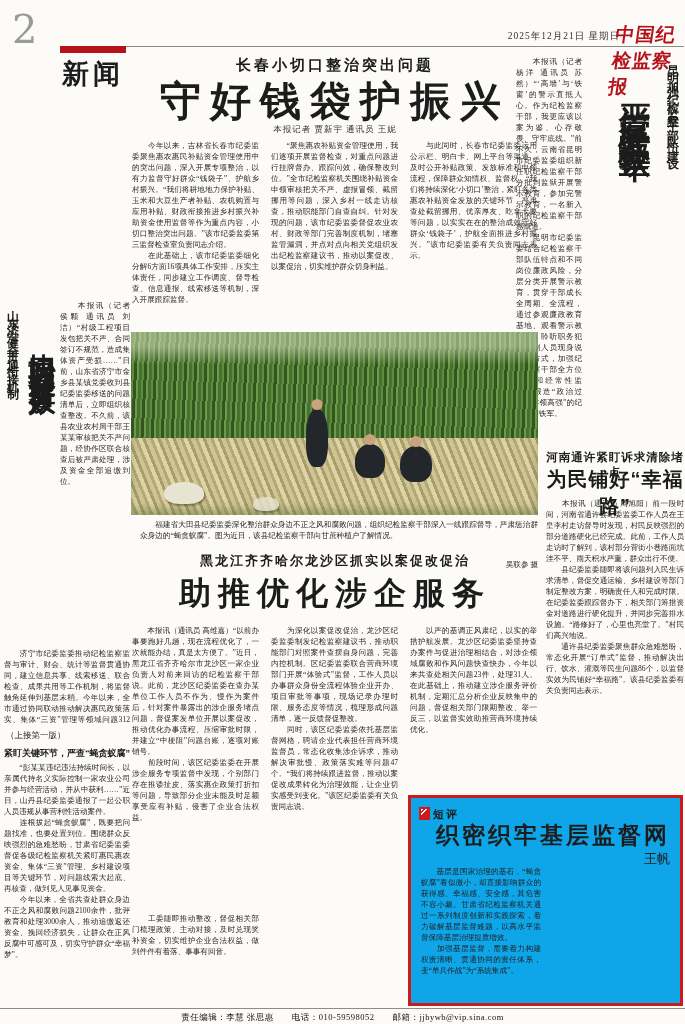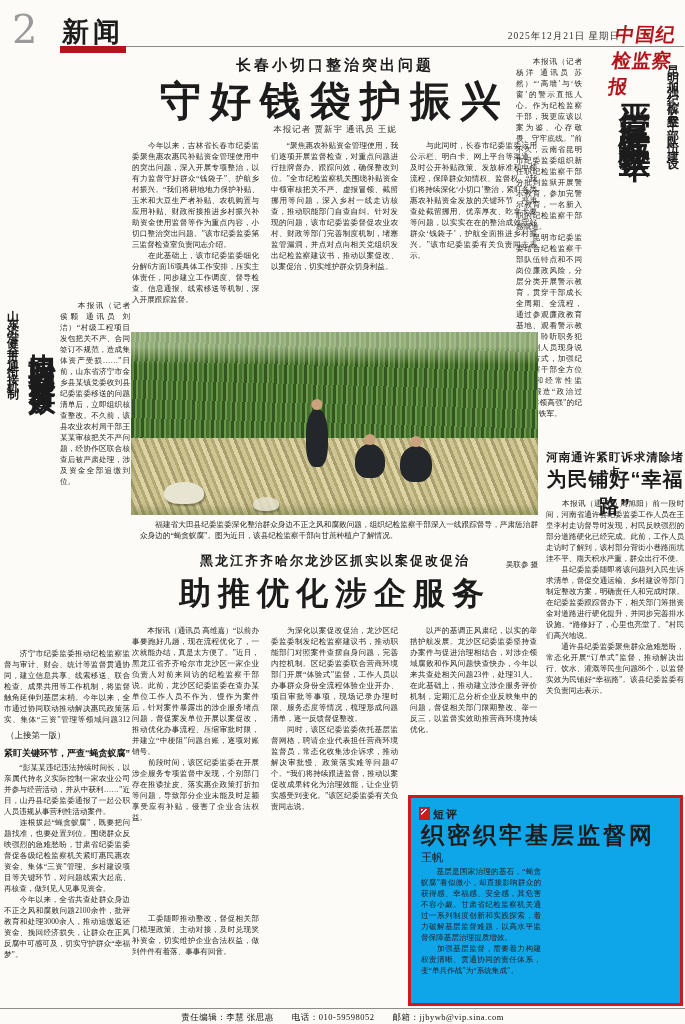--- a/index.html
+++ b/index.html
@@ -4,21 +4,21 @@
 <style>
   html,body{margin:0;padding:0;background:#e8e6e1;}
   #page{position:relative;width:685px;height:1024px;margin:0 auto;background:#fcfbf7;overflow:hidden;
         font-family:"Liberation Serif",serif;color:#1c1c1c;}
   .abs{position:absolute;}
   .body-text{font-size:7.6px;line-height:11px;text-align:justify;white-space:pre-line;color:#262626;overflow:hidden;}
   .vert{writing-mode:vertical-rl;text-orientation:upright;}
   .hei{font-family:"Liberation Sans",sans-serif;}
   
   .pagenum{font-size:40px;color:#9a9a9a;font-family:"DejaVu Serif",serif;}
-  .section{font-size:27px;font-weight:bold;letter-spacing:4px;}
+  .section{font-size:27px;font-weight:bold;letter-spacing:4px;margin-top:42px;}
   .hrule{height:1px;background:#8c8c8c;}
   .redbar{height:7px;}
   .date{font-size:9.5px;color:#333;letter-spacing:1px;}
   .masthead{font-size:19px;font-weight:bold;transform:skewX(-8deg);letter-spacing:1px;font-family:"DejaVu Serif",serif;}
   
   .kicker{font-size:15px;letter-spacing:3px;text-align:center;font-weight:bold;}
   .main-title{font-size:41px;font-weight:900;letter-spacing:9px;text-align:center;}
   .byline{font-size:8.5px;text-align:center;color:#333;letter-spacing:1px;}
   .mid-kicker{font-size:13px;letter-spacing:2px;text-align:center;font-weight:bold;}
   .mid-title{font-size:32px;font-weight:900;letter-spacing:7px;text-align:center;}
@@ -40,22 +40,22 @@
   .fig .head{position:absolute;left:50%;transform:translateX(-50%);top:-10px;width:11px;height:11px;border-radius:50%;background:#caa27e;}
   .sack{position:absolute;background:#e8e4d2;border-radius:50% 50% 40% 40%;box-shadow:1px 2px 2px rgba(60,60,30,.5);}
   .caption{font-size:7.6px;line-height:10.5px;text-align:justify;white-space:pre-line;color:#222;}
   .credit{font-size:7.6px;color:#222;}
   
   .combox{border:3.5px solid #cf1a1a;background:#0ea5e9;}
   .comlabel{font-size:11px;font-weight:bold;letter-spacing:2px;}
   .comicon{width:11px;height:13px;background:#cf1a1a;display:inline-block;position:relative;margin-right:3px;vertical-align:-2px;}
   .comicon::after{content:"";position:absolute;left:2px;top:2px;width:7px;height:9px;
      background:linear-gradient(135deg,#fff 0 1.5px,transparent 1.5px 3px,#fff 3px 4.5px,transparent 4.5px);}
-  .comtitle{font-size:23px;font-weight:900;letter-spacing:3px;text-align:left;}
-  .comauthor{font-size:11px;text-align:left;}
+  .comtitle{font-size:23px;font-weight:900;letter-spacing:3px;text-align:right;}
+  .comauthor{font-size:13px;text-align:right;}
   .combody{font-size:7.6px;line-height:11px;text-align:justify;white-space:pre-line;color:#222;font-family:"Liberation Serif",serif;}
   
   .footer-text{font-size:8.5px;text-align:center;color:#111;letter-spacing:.5px;}
 </style>
 </head>
 <body>
 
 <div id="page">
 
   <div class="abs pagenum" style="left:12px;top:6px;">2</div>

